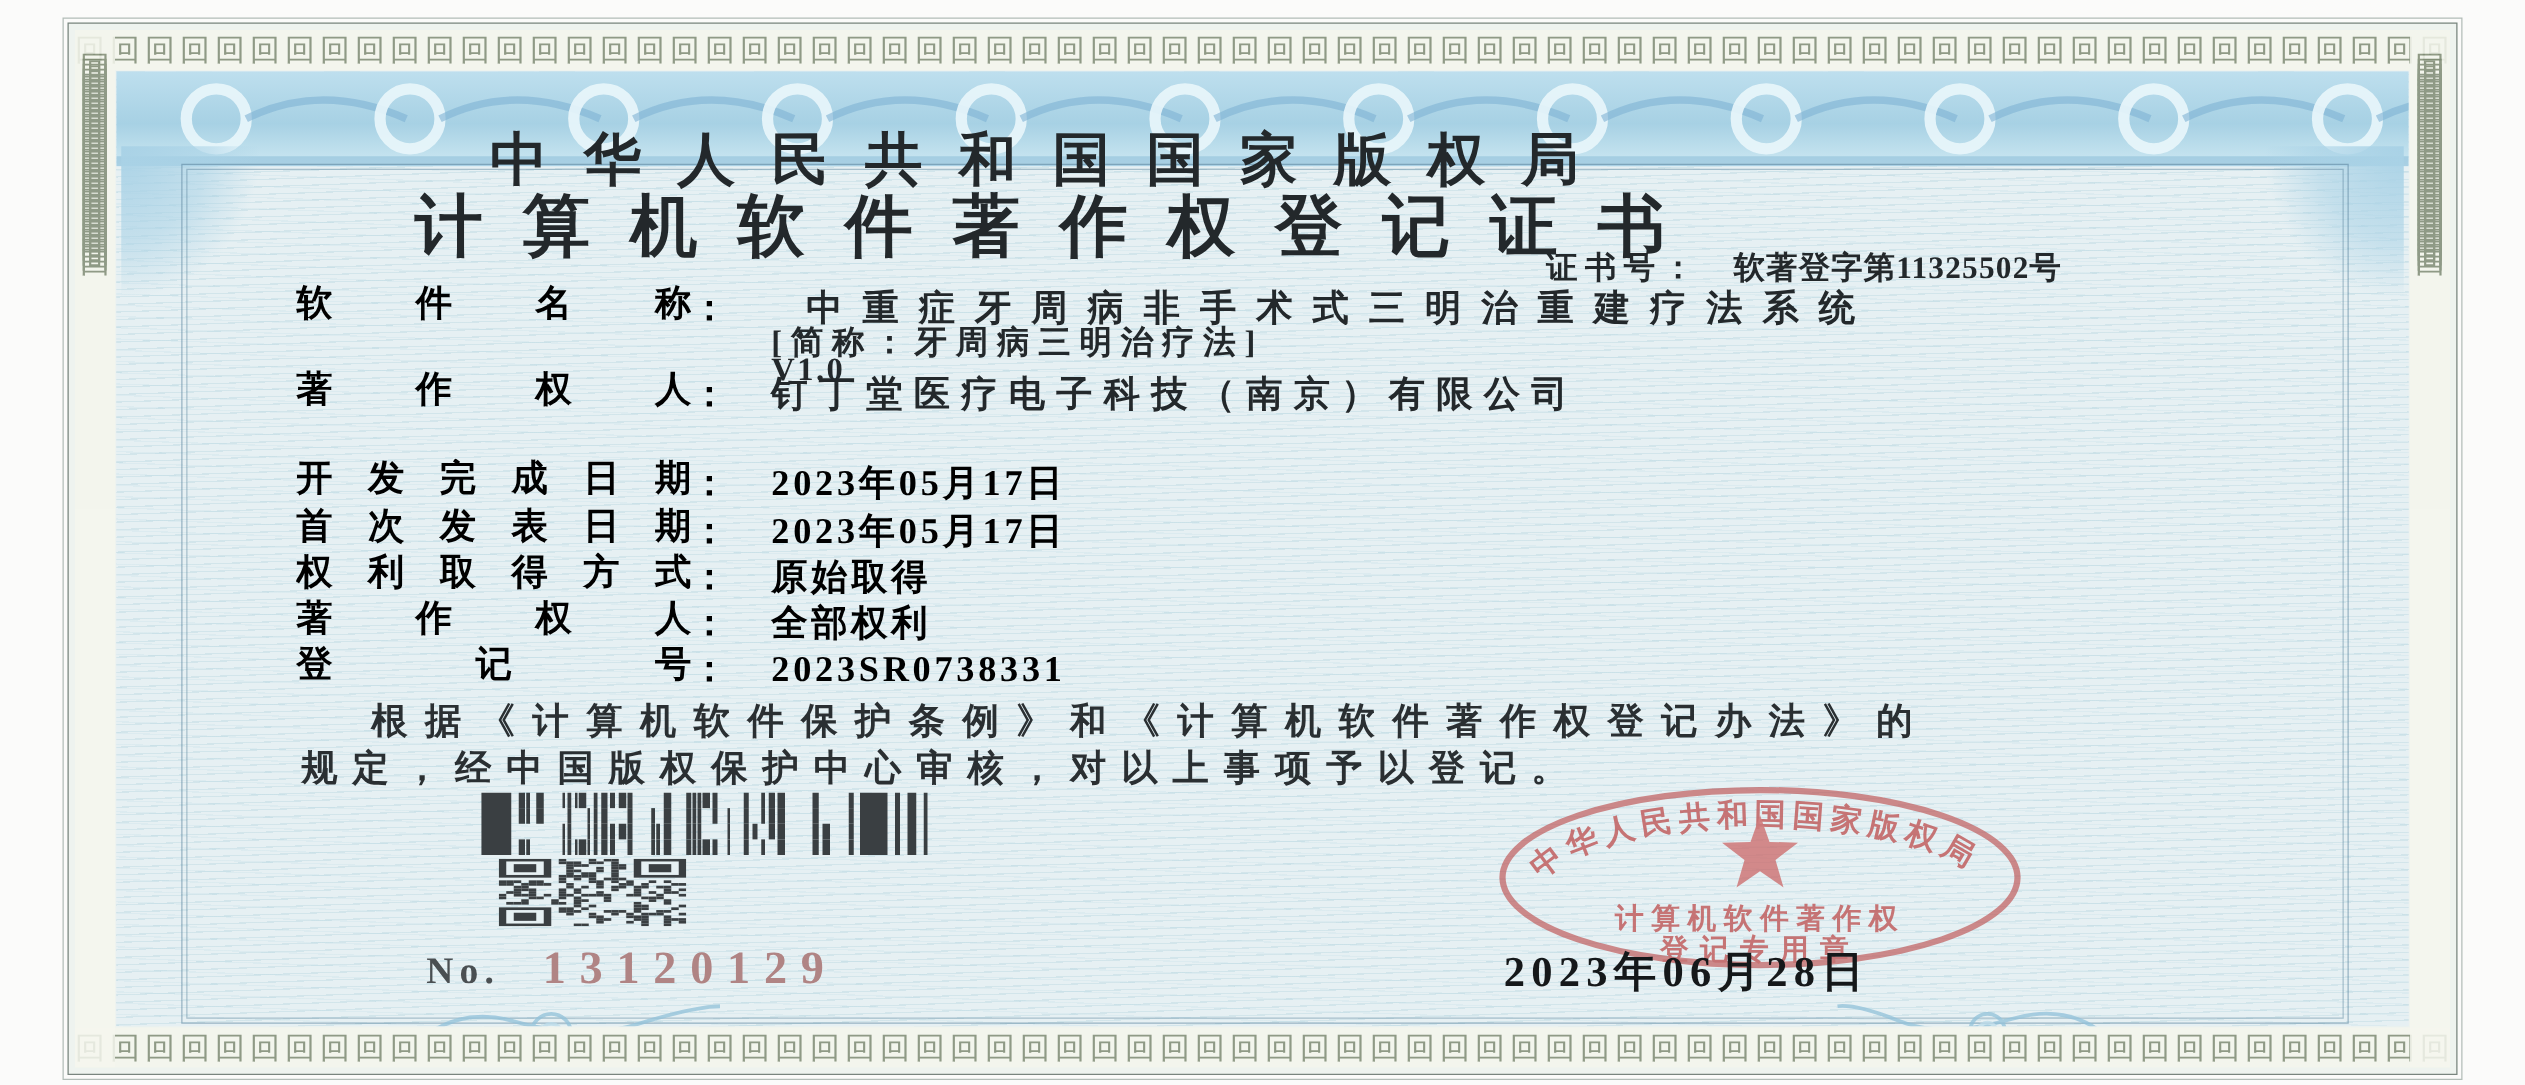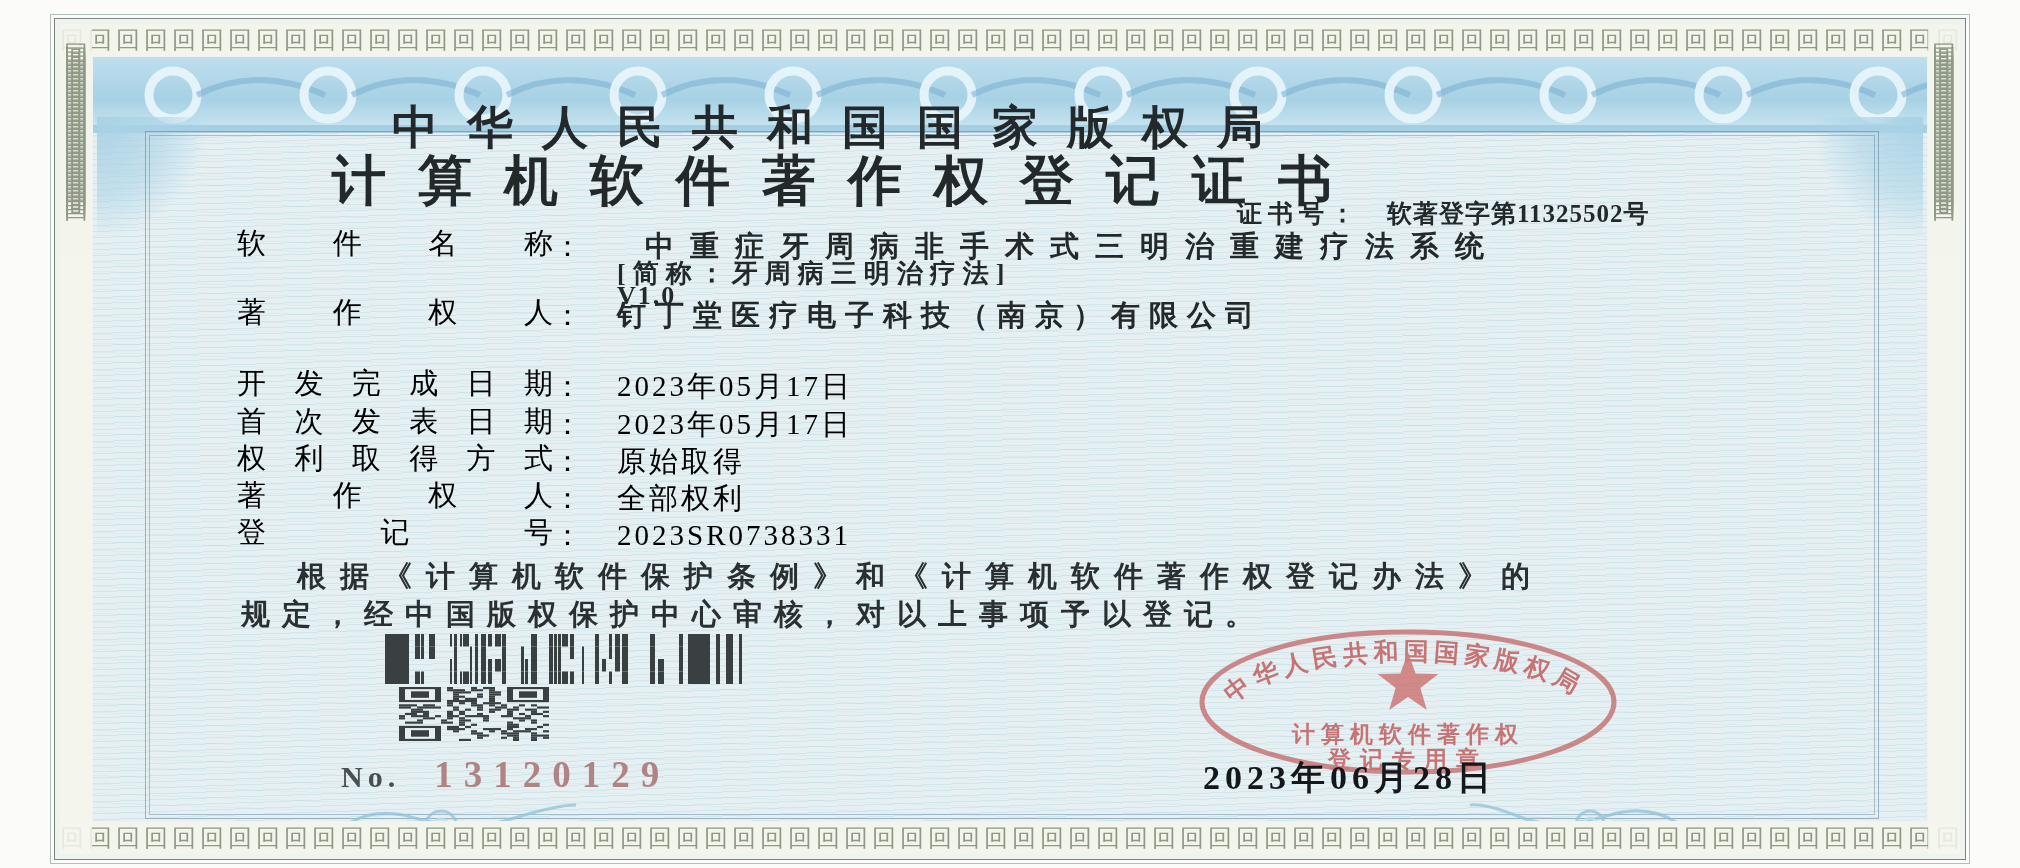--- a/index.html
+++ b/index.html
@@ -41,21 +41,21 @@
 
   .txt { position:absolute; color:#23282b; white-space:nowrap; }
 
   .title    { left:0; width:1498px; text-align:center; top:40px;  font-size:46px; font-weight:bold; letter-spacing:29px; }
   .subtitle { left:6px; width:1498px; text-align:center; top:88px; font-size:54px; font-weight:bold; letter-spacing:32px; }
 
   .certno { left:1144px; top:140px; font-size:25px; font-weight:bold; }
   .certno .lbl { letter-spacing:6px; }
   .certno .val { margin-left:26px; letter-spacing:1px; }
 
-  .row { position:absolute; left:144px; font-size:29px; font-weight:normal; }
+  .row { position:absolute; left:144px; font-size:29px; font-weight:bold; }
   .flabel { display:inline-block; width:316px; height:32px; overflow:hidden;
             text-align:justify; text-align-last:justify; vertical-align:top; line-height:32px; }
   .flabel::after { content:""; display:inline-block; width:100%; height:0; }
   .fvalue { margin-left:35px; letter-spacing:3px; }
 
   .nameline1 { left:552px; top:170px; font-size:29px; font-weight:bold; letter-spacing:16px; }
   .nameline2 { left:524px; top:199px; font-size:26px; font-weight:bold; letter-spacing:7px; }
   .nameline3 { left:524px; top:224px; font-size:26px; font-weight:bold; letter-spacing:2px; }
   .ownerval  { left:524px; top:239px; font-size:29px; font-weight:bold; letter-spacing:9px; }
 

